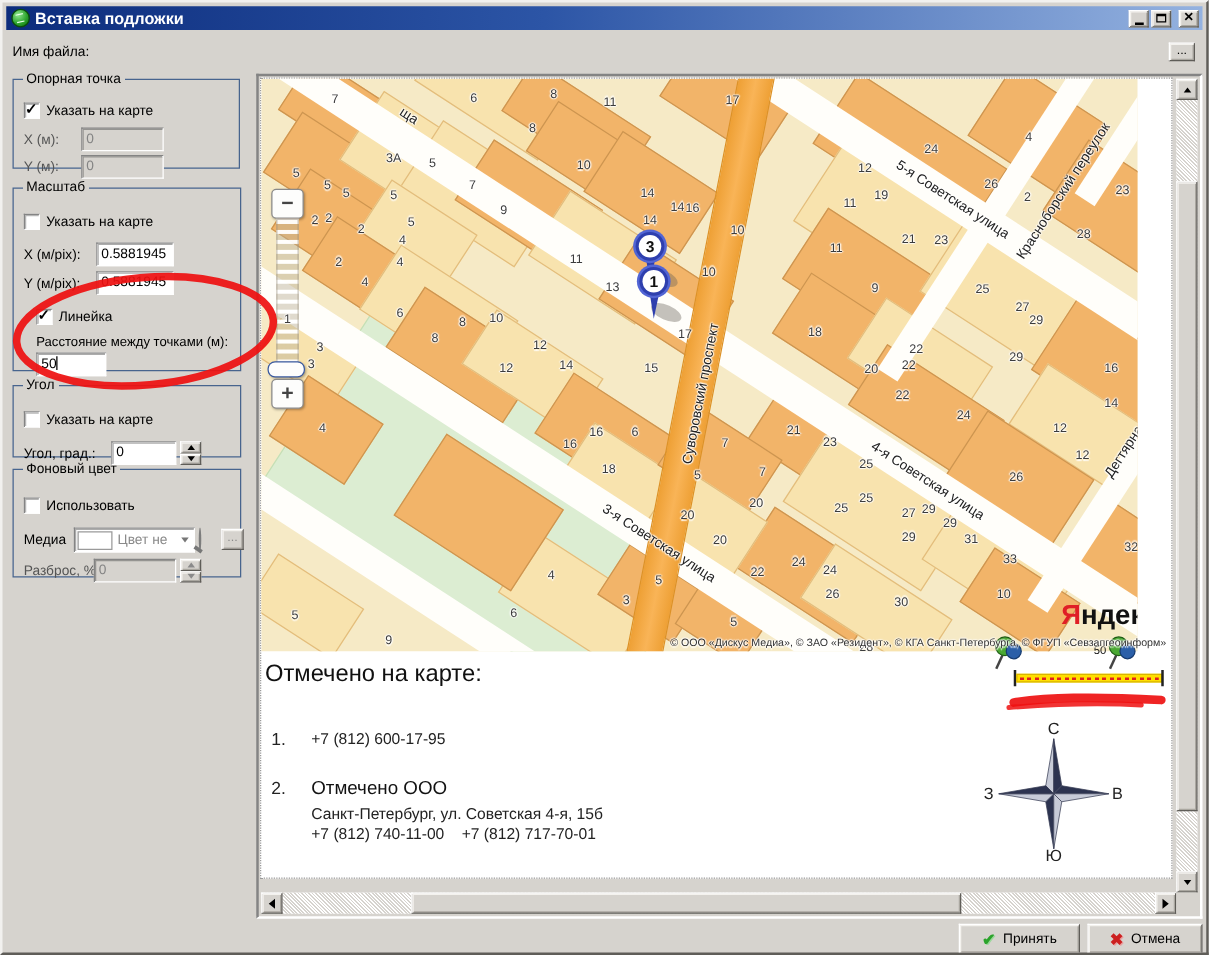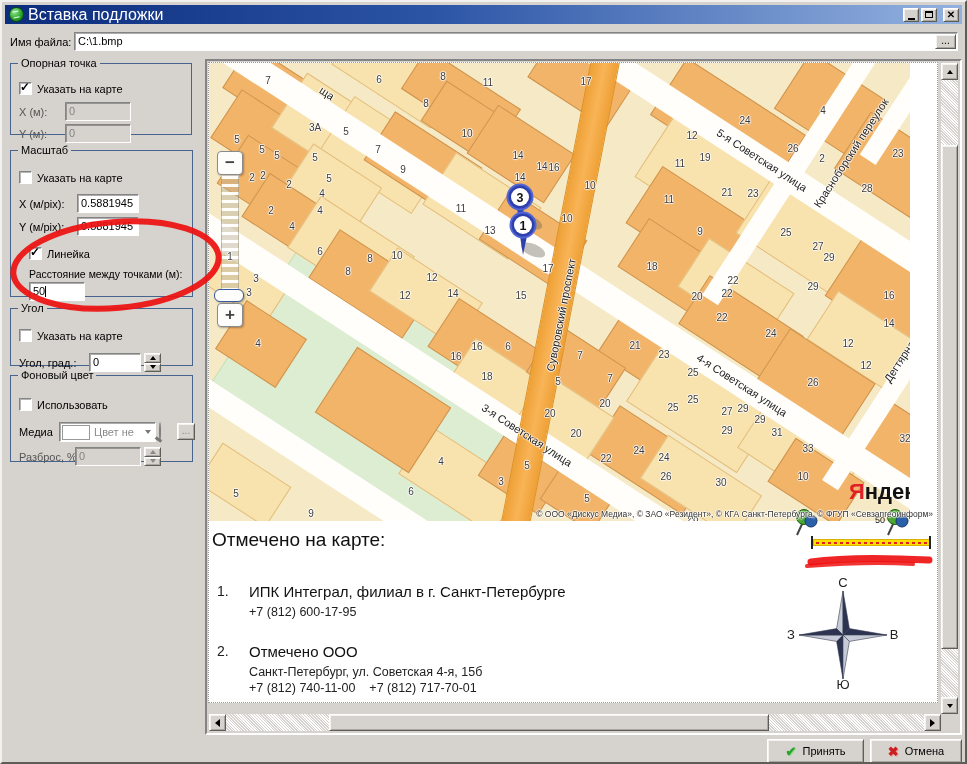--- a/index.html
+++ b/index.html
@@ -5,21 +5,21 @@
   html,body{margin:0;padding:0;background:#9a9a9a;font-family:"Liberation Sans",sans-serif;}
   .dialog{position:relative;width:967px;height:764px;background:#d6d3ce;overflow:hidden;
           border:2px solid;border-color:#f2f1ef #5f5d58 #5f5d58 #f2f1ef;box-sizing:border-box;}
   .abs{position:absolute;}
   .lbl{font-size:11px;color:#000;white-space:nowrap;}
   .sunken{border:1px solid;border-color:#848484 #ffffff #ffffff #848484;box-shadow:inset 1px 1px 0 rgba(70,70,70,.45);box-sizing:border-box;}
   .raised{border:1px solid;border-color:#ffffff #5f5d58 #5f5d58 #ffffff;box-shadow:inset 1px 1px 0 #f4f2ee, inset -1px -1px 0 #aaa7a0;background:#d6d3ce;box-sizing:border-box;}
   .field{background:#fff;font-size:11px;line-height:16px;padding:0 3px;color:#000;overflow:hidden;white-space:nowrap;}
   .dis{background:#d6d3ce;color:#848484;}
   .titlebar{left:3px;top:3px;right:3px;height:19px;background:linear-gradient(90deg,#0c2c7c 0%,#2c55a6 45%,#94b2e0 100%);display:flex;align-items:center;padding-left:4px;box-sizing:border-box;}
-  .titletext{color:#fff;font-size:16px;font-weight:normal;margin-left:4px;text-align:right;}
+  .titletext{color:#fff;font-size:13px;font-weight:bold;margin-left:4px;text-align:right;}
   .appicon{width:13px;height:13px;border-radius:50%;background:radial-gradient(circle at 35% 30%,#8fe78f,#2ea52e 55%,#0a6e0a);border:1px solid #0a4d0a;position:relative;}
   .appicon::after{content:"";position:absolute;left:3px;top:3px;width:6px;height:5px;border-top:1.5px solid #eaffea;border-bottom:1.5px solid #eaffea;transform:rotate(-12deg);}
   .winbtn{width:16px;height:14px;display:flex;align-items:center;justify-content:center;}
   .glyph-min{width:7px;height:8px;border-bottom:2px solid #000;}
   .glyph-max{width:8px;height:7px;border:1px solid #000;border-top-width:2px;box-sizing:border-box;}
   .glyph-close{font-size:10px;font-weight:bold;line-height:10px;color:#000;}
   fieldset{position:absolute;margin:0;padding:0;border:1px solid #47648e;box-sizing:border-box;}
   legend{font-size:11px;color:#000;margin-left:7px;padding:0 3px;}
   .cb{width:13px;height:13px;background:#fff;border:1px solid;border-color:#848484 #fff #fff #848484;box-shadow:inset 1px 1px 0 rgba(70,70,70,.4);position:absolute;box-sizing:border-box;}
   .cb.checked::after{content:"✓";position:absolute;left:0px;top:-3px;font-size:12px;font-weight:bold;color:#000;}
@@ -92,21 +92,20 @@
       </span>
     <span class="winbtn raised" style="margin-right:6px">
         <span class="glyph-max"></span>
       </span>
     <span class="winbtn raised" style="margin-right:3px">
         <span class="glyph-close">✕</span>
       </span>
   </div>
 
   <div class="abs lbl" style="left:8px;top:34px">Имя файла:</div>
-  <div class="abs sunken field" style="left:72px;top:30px;width:884px;height:19px">C:\1.bmp</div>
   <div class="abs raised" style="left:933px;top:32px;width:21px;height:15px;text-align:center;font-size:10px;line-height:12px">...</div>
 
   <fieldset style="left:8px;top:55px;width:182px;height:78px">
     <legend>Опорная точка</legend>
     <span class="cb checked" style="left:8px;top:13px"></span>
     <span class="abs lbl" style="left:26px;top:14px">Указать на карте</span>
     <span class="abs lbl" style="left:8px;top:37px;color:#555">X (м):</span>
     <div class="abs sunken field dis" style="left:54px;top:33px;width:66px;height:19px">0</div>
     <span class="abs lbl" style="left:8px;top:59px;color:#555">Y (м):</span>
     <div class="abs sunken field dis" style="left:54px;top:55px;width:66px;height:19px">0</div>
@@ -396,21 +395,20 @@
 
       <svg class="abs annot" style="left:596px;top:488px" width="130" height="22">
         <path d="M6 11 C 34 7, 66 6, 124 9" stroke="#ee1111" stroke-width="7" fill="none" stroke-linecap="round" opacity=".92"></path>
         <path d="M2 15 C 40 12, 78 11, 108 13" stroke="#ee1111" stroke-width="4" fill="none" stroke-linecap="round" opacity=".85"></path>
       </svg>
 
       <div class="abs" style="left:8px;top:520px;width:500px">
           <div style="display: flex; margin-bottom: 23px;">
             <div class="itemnum" style="width:32px">1.</div>
     <div>
-      <div class="iname">ИПК Интеграл, филиал в г. Санкт-Петербурге</div>
       <div class="iphone">+7 (812) 600-17-95</div>
     </div>
           </div>
           <div style="display: flex; margin-bottom: 23px;">
             <div class="itemnum" style="width:32px">2.</div>
     <div>
       <div class="iname">Отмечено ООО</div>
       <div class="iaddr">Санкт-Петербург, ул. Советская 4-я, 15б</div>
       <div class="iphone">+7 (812) 740-11-00    +7 (812) 717-70-01</div>
     </div>

